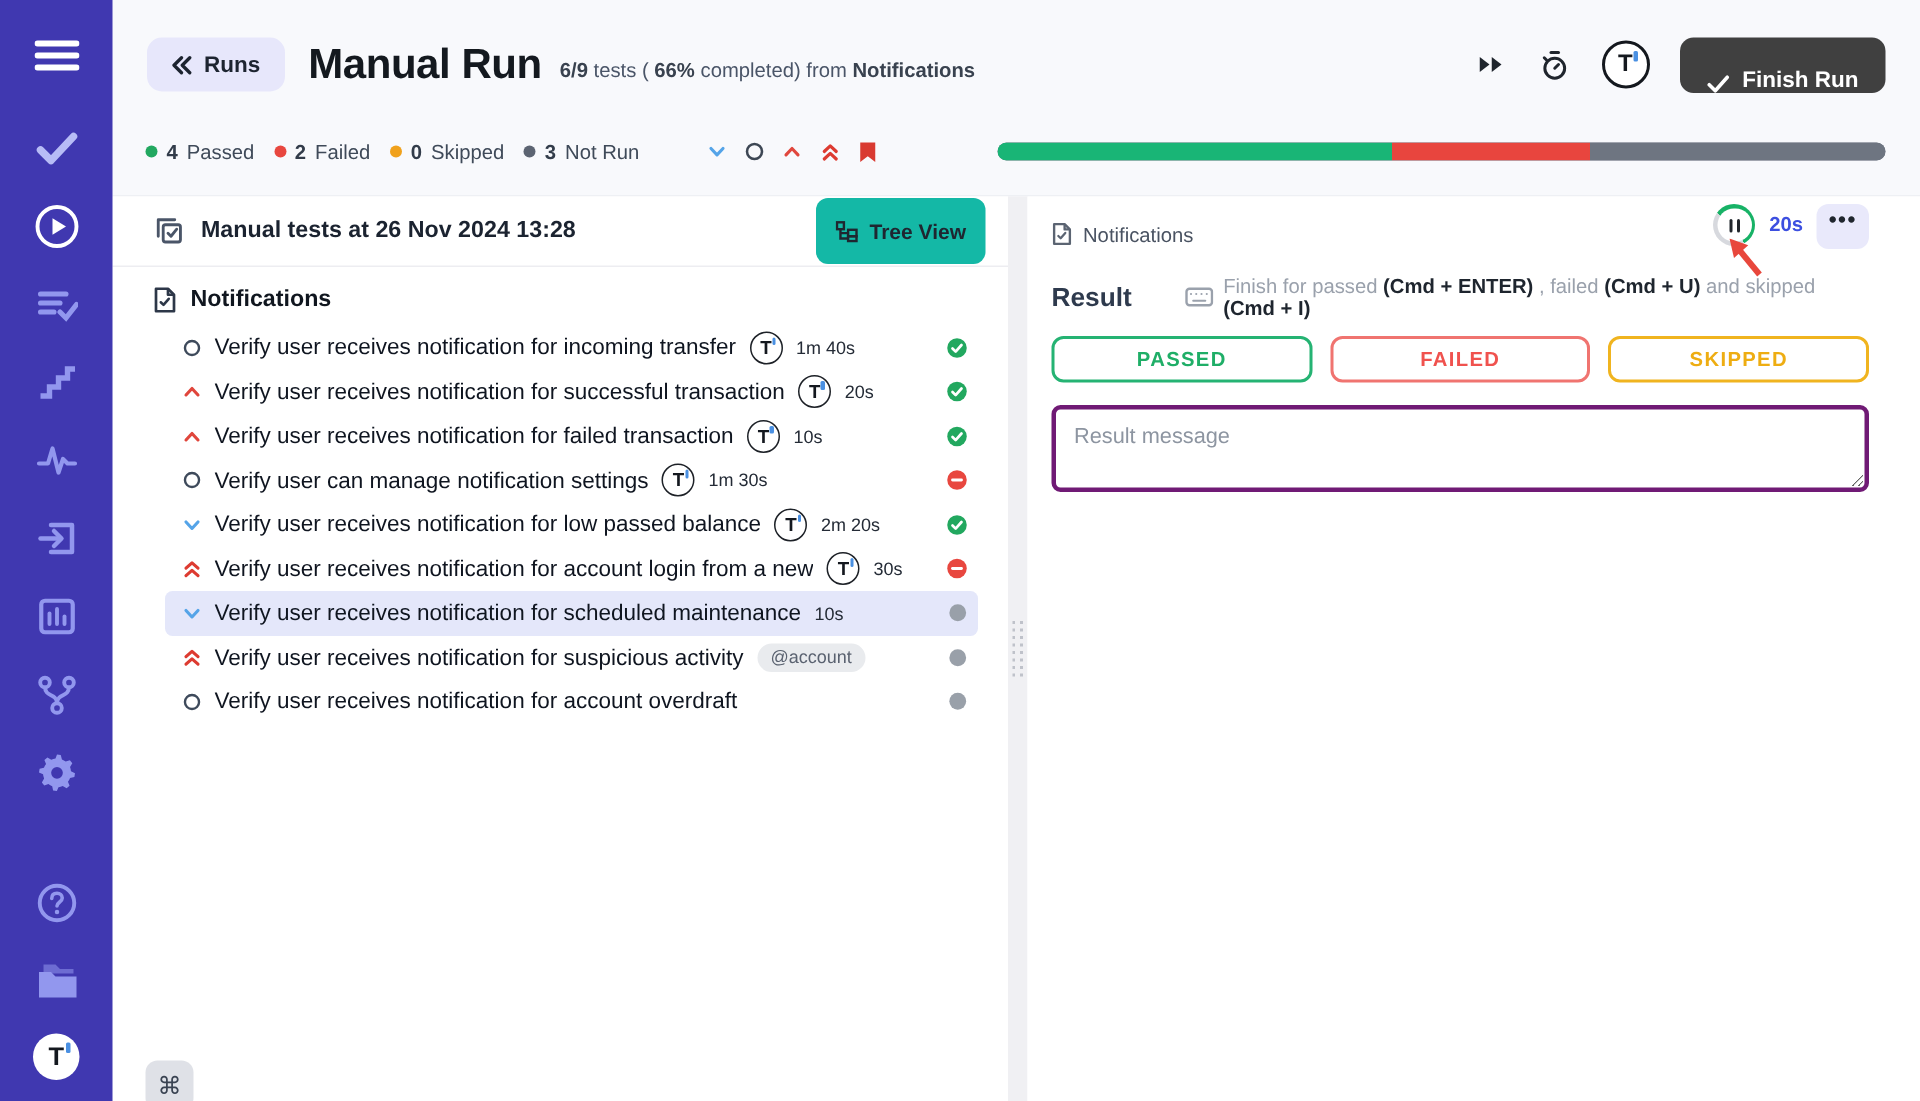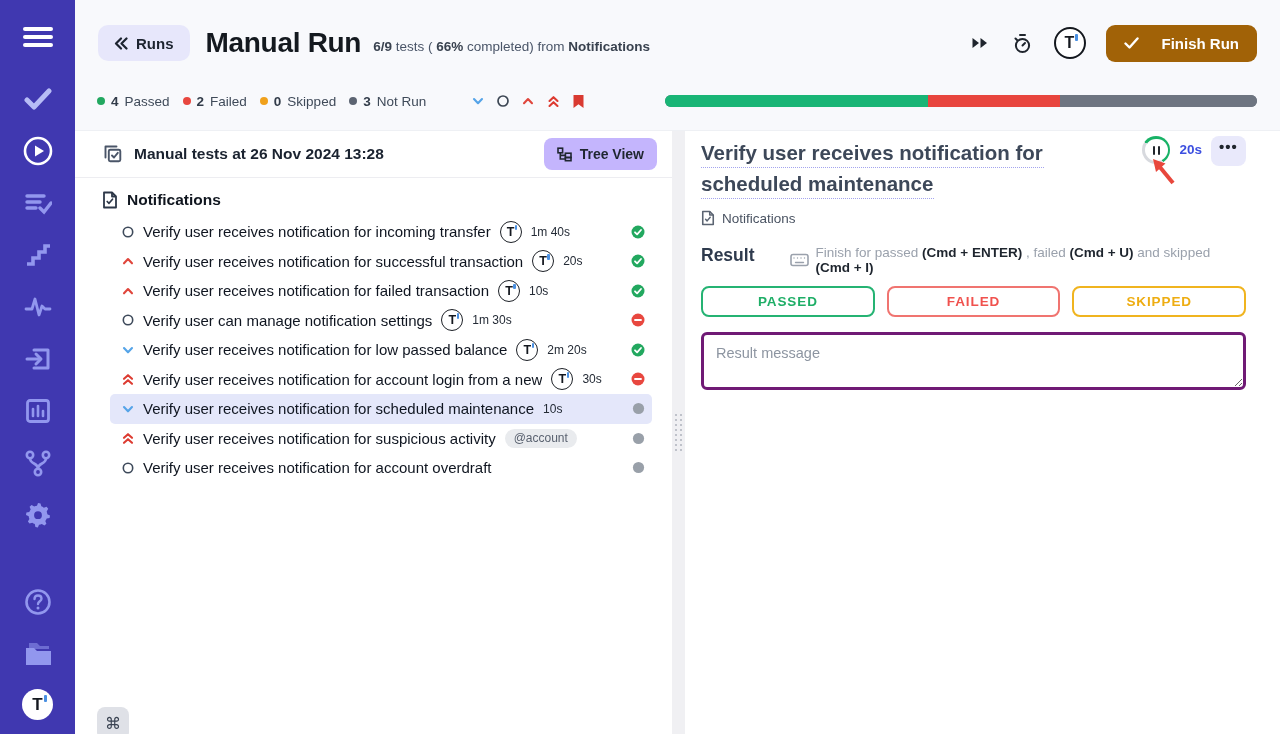--- a/index.html
+++ b/index.html
@@ -38,21 +38,21 @@
     border-radius:10px; height:36px; padding:0 16px; font-family:inherit;
     font-size:15px; font-weight:700; color:#1d2430; cursor:pointer; }
   .page-title { font-size:28px; font-weight:800; color:#14191f; margin-left:16px; letter-spacing:-0.3px; }
   .subtitle { margin-left:12px; margin-top:6px; font-size:13.5px; color:#4a5568; }
   .subtitle b { color:#39424f; }
   .topbar-right { margin-left:auto; display:flex; align-items:center; gap:20px; }
   .icon-btn { background:none; border:none; cursor:pointer; color:#1f252d; padding:2px; }
   .hdr-logo { width:32px; height:32px; border:2.2px solid #14181e; background:#fff;
     border-radius:50%; display:flex; align-items:center; justify-content:center;
     font-size:16px; color:#14181e; cursor:pointer; }
-  .finish-btn { display:flex; align-items:center; gap:23px; background:#a16207; color:#fff;
+  .finish-btn { display:flex; align-items:flex-end; gap:9px; background:#404040; color:#fff;
     border:none; border-radius:9px; height:37px; padding:0 18px; font-family:inherit;
     font-size:15px; font-weight:700; cursor:pointer; }
 
   
   .statusbar { margin-left:75px; height:44px; display:flex; align-items:center; padding:0 23px 14px 22px; }
   .sum-item { display:flex; align-items:center; gap:6px; margin-right:13px; font-size:13.5px; color:#3f4a59; cursor:pointer; }
   .sum-item b { color:#323c4a; }
   .dot { width:8px; height:8px; border-radius:50%; }
   .dot-passed { background:#22a860; } .dot-failed { background:#e8473f; }
   .dot-skipped { background:#f0a11c; } .dot-notrun { background:#5c6472; }
@@ -69,22 +69,22 @@
   .divider { width:13px; background:#f0f0f3; display:flex; align-items:center; justify-content:center; cursor:col-resize; }
   .grip { display:flex; flex-direction:column; gap:3px; }
   .grip i { display:block; width:7px; height:2px;
     background:repeating-linear-gradient(90deg,#bfc2ca 0 2px,transparent 2px 5px); }
   .detail-panel { flex:1; position:relative; background:#fff; padding:6px 34px 0 16px; }
 
   
   .run-header { height:47px; display:flex; align-items:center; padding:0 15px 0 28px; border-bottom:1px solid #ededf1; }
   .run-header .rh-icon { color:#4a5568; margin-right:11px; display:flex; }
   .run-title { font-size:15.5px; font-weight:600; color:#1b2330; }
-  .tree-btn { margin-left:auto; display:flex; align-items:center; gap:8px; background:#c4b5fd;
-    border:none; border-radius:8px; height:32px; padding:0 13px; font-family:inherit;
+  .tree-btn { margin-left:auto; display:flex; align-items:center; gap:8px; background:#14b8a6;
+    border:none; border-radius:8px; height:44px; padding:0 13px; font-family:inherit;
     font-size:14px; font-weight:600; color:#1f2630; cursor:pointer; }
   .group-row { display:flex; align-items:center; gap:9px; padding:13px 0 6px 27px; cursor:pointer; }
   .group-row .gr-icon { color:#2d3748; display:flex; }
   .group-label { font-size:15.5px; font-weight:700; color:#10161f; }
 
   .test-list { margin-top:2px; }
   .test-row { height:29.5px; display:flex; align-items:center; margin:0 20px 0 35px;
     padding:0 7px 0 11px; border-radius:5px; cursor:pointer; }
   .test-row.selected { background:#e4e7fa; }
   .test-row .pi { display:none; width:14px; }
@@ -127,21 +127,21 @@
     display:flex; align-items:center; justify-content:center; gap:2.5px; }
   .pause-inner i { display:block; width:2.6px; height:9px; background:#21262c; border-radius:1px; }
   .arrow-anno { position:absolute; left:9px; top:23px; pointer-events:none; }
   .timer-text { font-size:13.5px; font-weight:700; color:#3c4fe0; margin-top:6px; }
   .more-btn { width:35px; height:30px; background:#e9e9fb; border:none; border-radius:8px;
     color:#20262e; font-size:15px; font-weight:800; letter-spacing:1px; cursor:pointer;
     line-height:10px; padding-bottom:8px; }
   .d-breadcrumb { display:flex; align-items:center; gap:7px; margin-top:11px; color:#4a5362; cursor:pointer; }
   .d-breadcrumb .bc-icon { color:#5b6472; display:flex; }
   .bc-label { font-size:13.5px; }
-  .result-row { display:flex; margin-top:19px; }
+  .result-row { display:flex; align-items:center; margin-top:19px; }
   .result-label { font-size:17.5px; font-weight:800; color:#2e3a4d; }
   .hotkeys { display:flex; align-items:center; gap:6px; margin-left:36px;
     font-size:13.5px; color:#9aa1ac; }
   .hotkeys b { color:#1e252e; }
   .hk-icon { color:#9aa1ac; display:flex; }
   .verdicts { display:flex; gap:12px; margin-top:11px; }
   .verdict { flex:1; height:31px; background:#fff; border-radius:8px; font-family:inherit;
     font-size:13.5px; font-weight:700; letter-spacing:0.9px; cursor:pointer; }
   .v-passed { border:2px solid #25b373; color:#1fae67; }
   .v-failed { border:2px solid #f07470; color:#f0524e; }
@@ -621,24 +621,20 @@
         <i></i>
         <i></i>
         <i></i>
         <i></i>
         <i></i>
         <i></i>
       </span>
   </div>
 
   <section class="detail-panel">
-    <div class="d-title">
-      <span class="title-line">Verify user receives notification for</span>
-      <span class="title-line">scheduled maintenance</span>
-    </div>
 
     <div class="timer-cluster">
       <span class="pause-wrap">
         <button class="pause-btn">
           <span class="pause-inner">
               <i></i>
               <i></i>
             </span>
         </button>
         <svg class="arrow-anno" width="30" height="30" viewBox="0 0 30 30">

